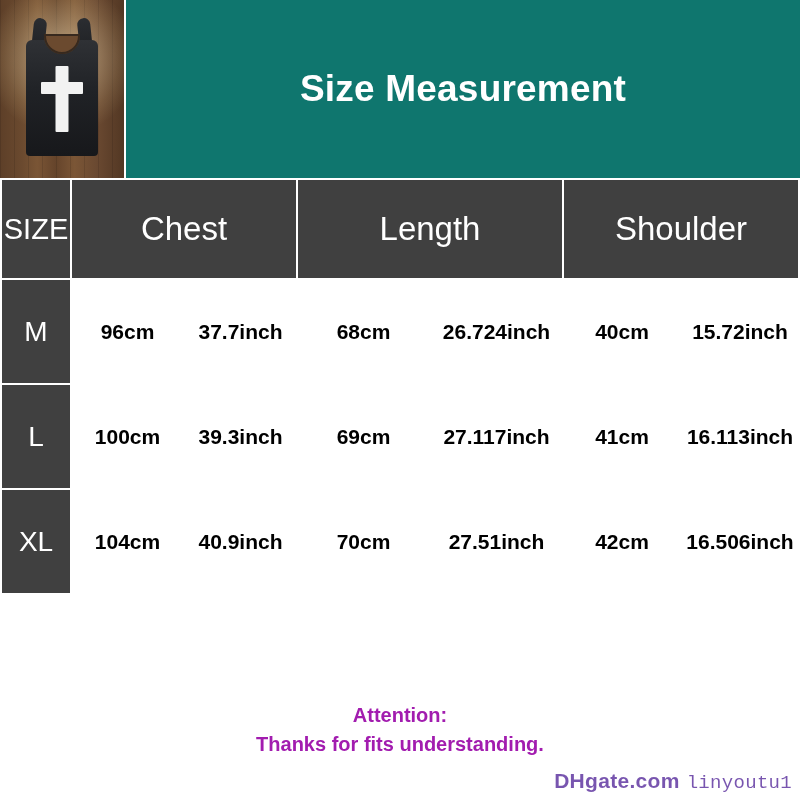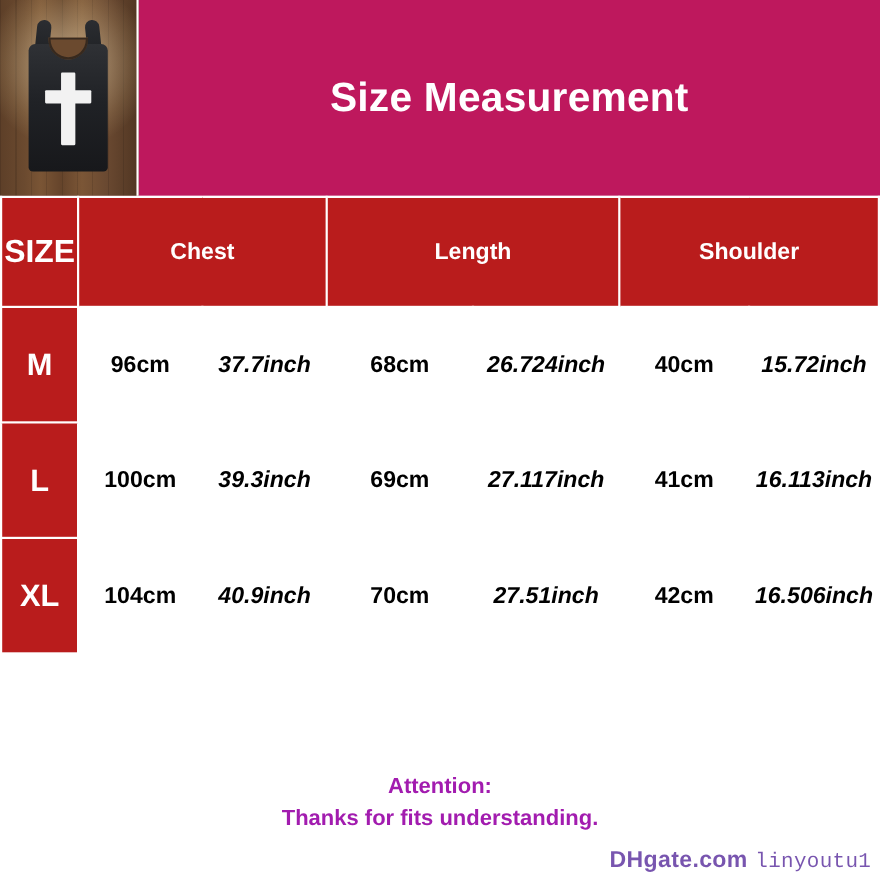--- a/index.html
+++ b/index.html
@@ -20,21 +20,21 @@
     background: #ffffff;
   }
 
   
   .top-band {
     position: absolute;
     left: 0;
     top: 0;
     width: 800px;
     height: 178px;
-    background: #be185d;
+    background: #0f766e;
     display: flex;
     align-items: stretch;
   }
   .product-photo {
     width: 124px;
     height: 178px;
     background: #6b4a2f;
     border-right: 2px solid #ffffff;
     position: relative;
     overflow: hidden;
@@ -145,49 +145,49 @@
   
   .size-table {
     position: absolute;
     left: 0;
     top: 178px;
     width: 800px;
     border-collapse: collapse;
     table-layout: fixed;
   }
   .size-table td {
-    background: #b91c1c;
+    background: #404040;
     border: 2px solid #ffffff;
     text-align: center;
     vertical-align: middle;
     color: #ffffff;
-    font-weight: bold;
+    font-weight: normal;
   }
   .size-table tr.header-row td {
     height: 96px;
-    font-size: 21px;
+    font-size: 33px;
   }
   .size-table tr.header-row td.size-head {
     font-size: 29px;
   }
   .size-table tr.data-row td {
     height: 101px;
   }
   td.size-cell {
     width: 128px;
     font-size: 28px;
   }
   td.val {
     background: #ffffff;
     color: #000000;
     font-size: 21px;
     font-weight: bold;
   }
   td.cm { width: 100px; }
-  td.inch { width: 122px; font-style: italic; }
+  td.inch { width: 122px; }
   .hdr-chest { width: 222px; }
   .hdr-length { width: 262px; margin-top: 21px; }
   .hdr-shoulder { width: 232px; }
 
   
   .attention {
     position: absolute;
     left: 0;
     top: 702px;
     width: 800px;

